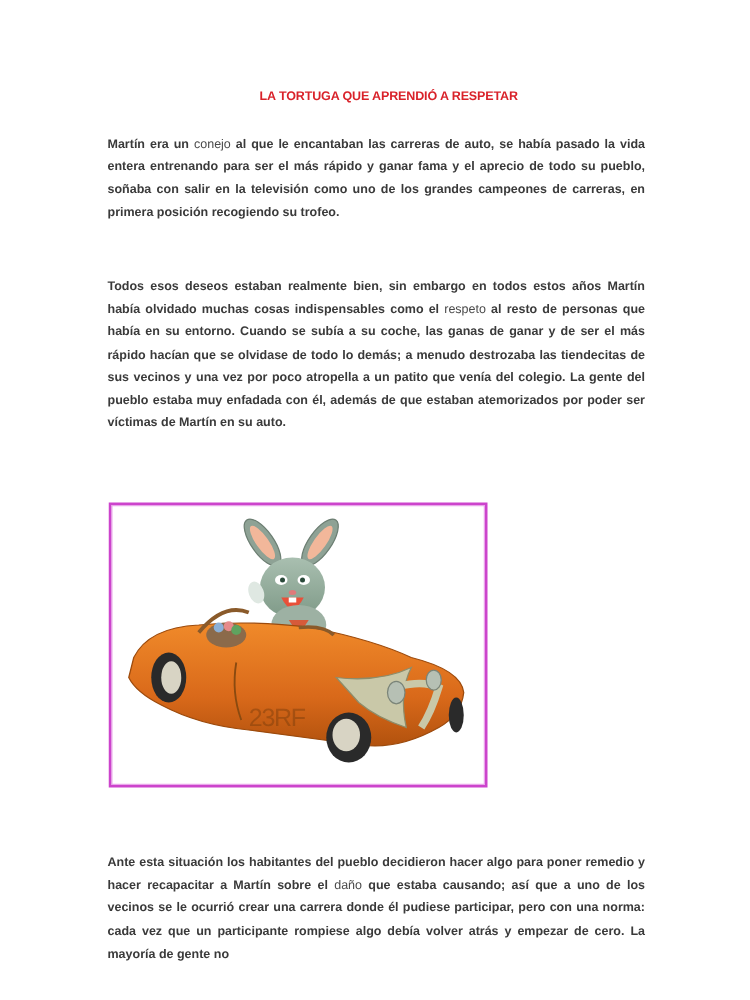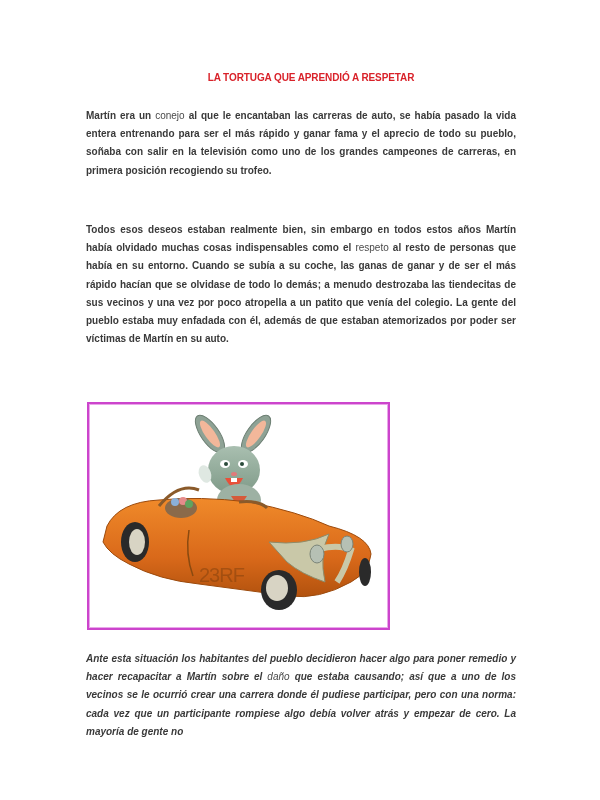--- a/index.html
+++ b/index.html
@@ -43,21 +43,21 @@
       line-height: 18.2px;
       text-align: justify;
       color: #3a3a3a;
     }
     .para .plain {
       font-weight: normal;
       color: #4a4a4a;
     }
     .p1 { top: 107px; }
     .p2 { top: 221px; }
-    .p3 { top: 650px; font-style: italic; }
+    .p3 { top: 682px; }
 
     .figure {
       position: absolute;
       left: 1px;
       top: 402px;
       width: 299px;
       height: 224px;
       border: 2px solid #cc44cc;
       box-shadow: inset 0 0 0 1px #e9a6ea;
       background: #ffffff;

